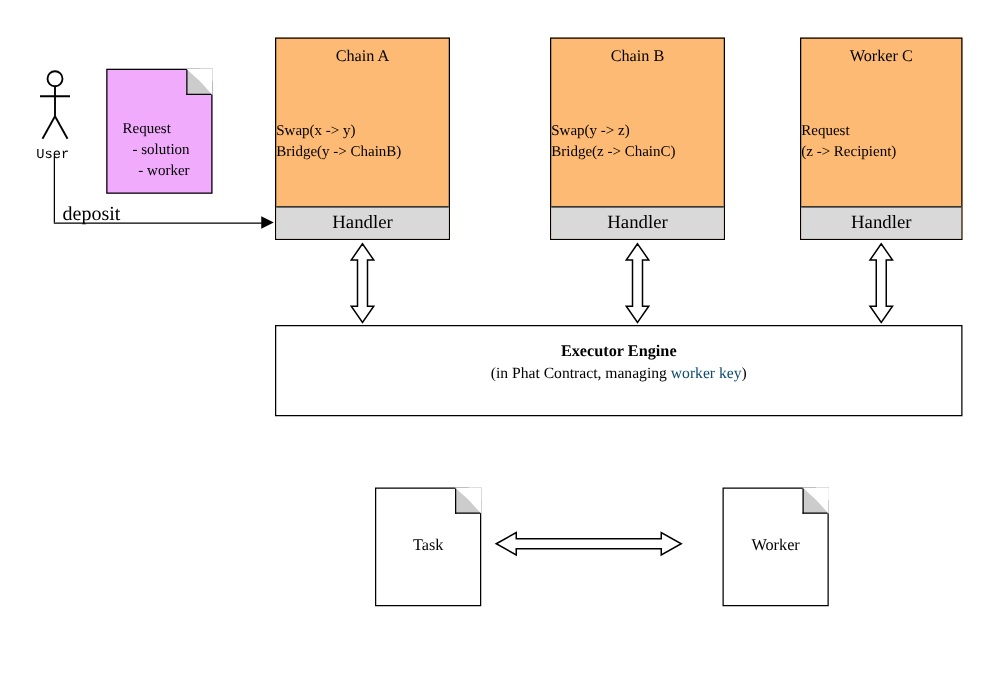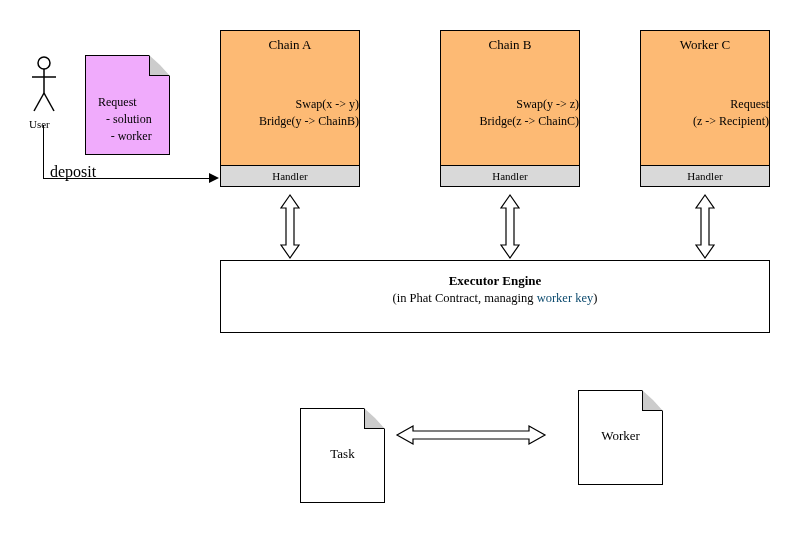--- a/index.html
+++ b/index.html
@@ -15,21 +15,21 @@
       left: 30px;
       top: 55px;
       width: 28px;
       height: 60px;
     }
     .user-label {
       position: absolute;
       left: 29px;
       top: 118px;
       font-size: 11px;
-      font-family: Liberation Serif, serif;
+      font-family: Liberation Mono, monospace;
     }
     .request-doc {
       position: absolute;
       left: 85px;
       top: 55px;
       width: 85px;
       height: 100px;
       border: 1px solid #000;
       background: #f0abfc;
     }
@@ -77,28 +77,28 @@
       text-align: center;
       font-size: 13px;
       padding: 6px 0;
       border-bottom: 1px solid transparent;
     }
     .chain-body {
       height: 105px;
       display: flex;
       flex-direction: column;
       justify-content: center;
-      align-items: flex-end;
+      align-items: flex-start;
       font-size: 12px;
       line-height: 1.4;
     }
     .chain-handler {
       border-top: 1px solid #000;
       text-align: center;
-      font-size: 11px;
+      font-size: 15px;
       padding: 4px 0;
       background: #d9d9d9;
     }
     .chain-a { left: 220px; top: 30px; }
     .chain-b { left: 440px; top: 30px; }
     .chain-c { left: 640px; top: 30px; width: 130px; }
     .deposit-arrow {
       position: absolute;
       left: 43px;
       top: 170px;
@@ -157,21 +157,21 @@
     .executor-title { font-weight: bold; }
     .executor-sub { font-size: 12.5px; margin-top: 2px; }
     .red-text { color: #0c4a6e; }
     .task-doc, .worker-doc {
       position: absolute;
       width: 85px;
       height: 95px;
       border: 1px solid #000;
       background: #fff;
     }
-    .task-doc { left: 300px; top: 408px; }
+    .task-doc { left: 300px; top: 390px; }
     .worker-doc { left: 578px; top: 390px; }
     .doc-label {
       position: absolute;
       top: 48%;
       left: 50%;
       transform: translate(-50%, -50%);
       font-size: 13px;
     }
     .double-arrow-h {
       position: absolute;

